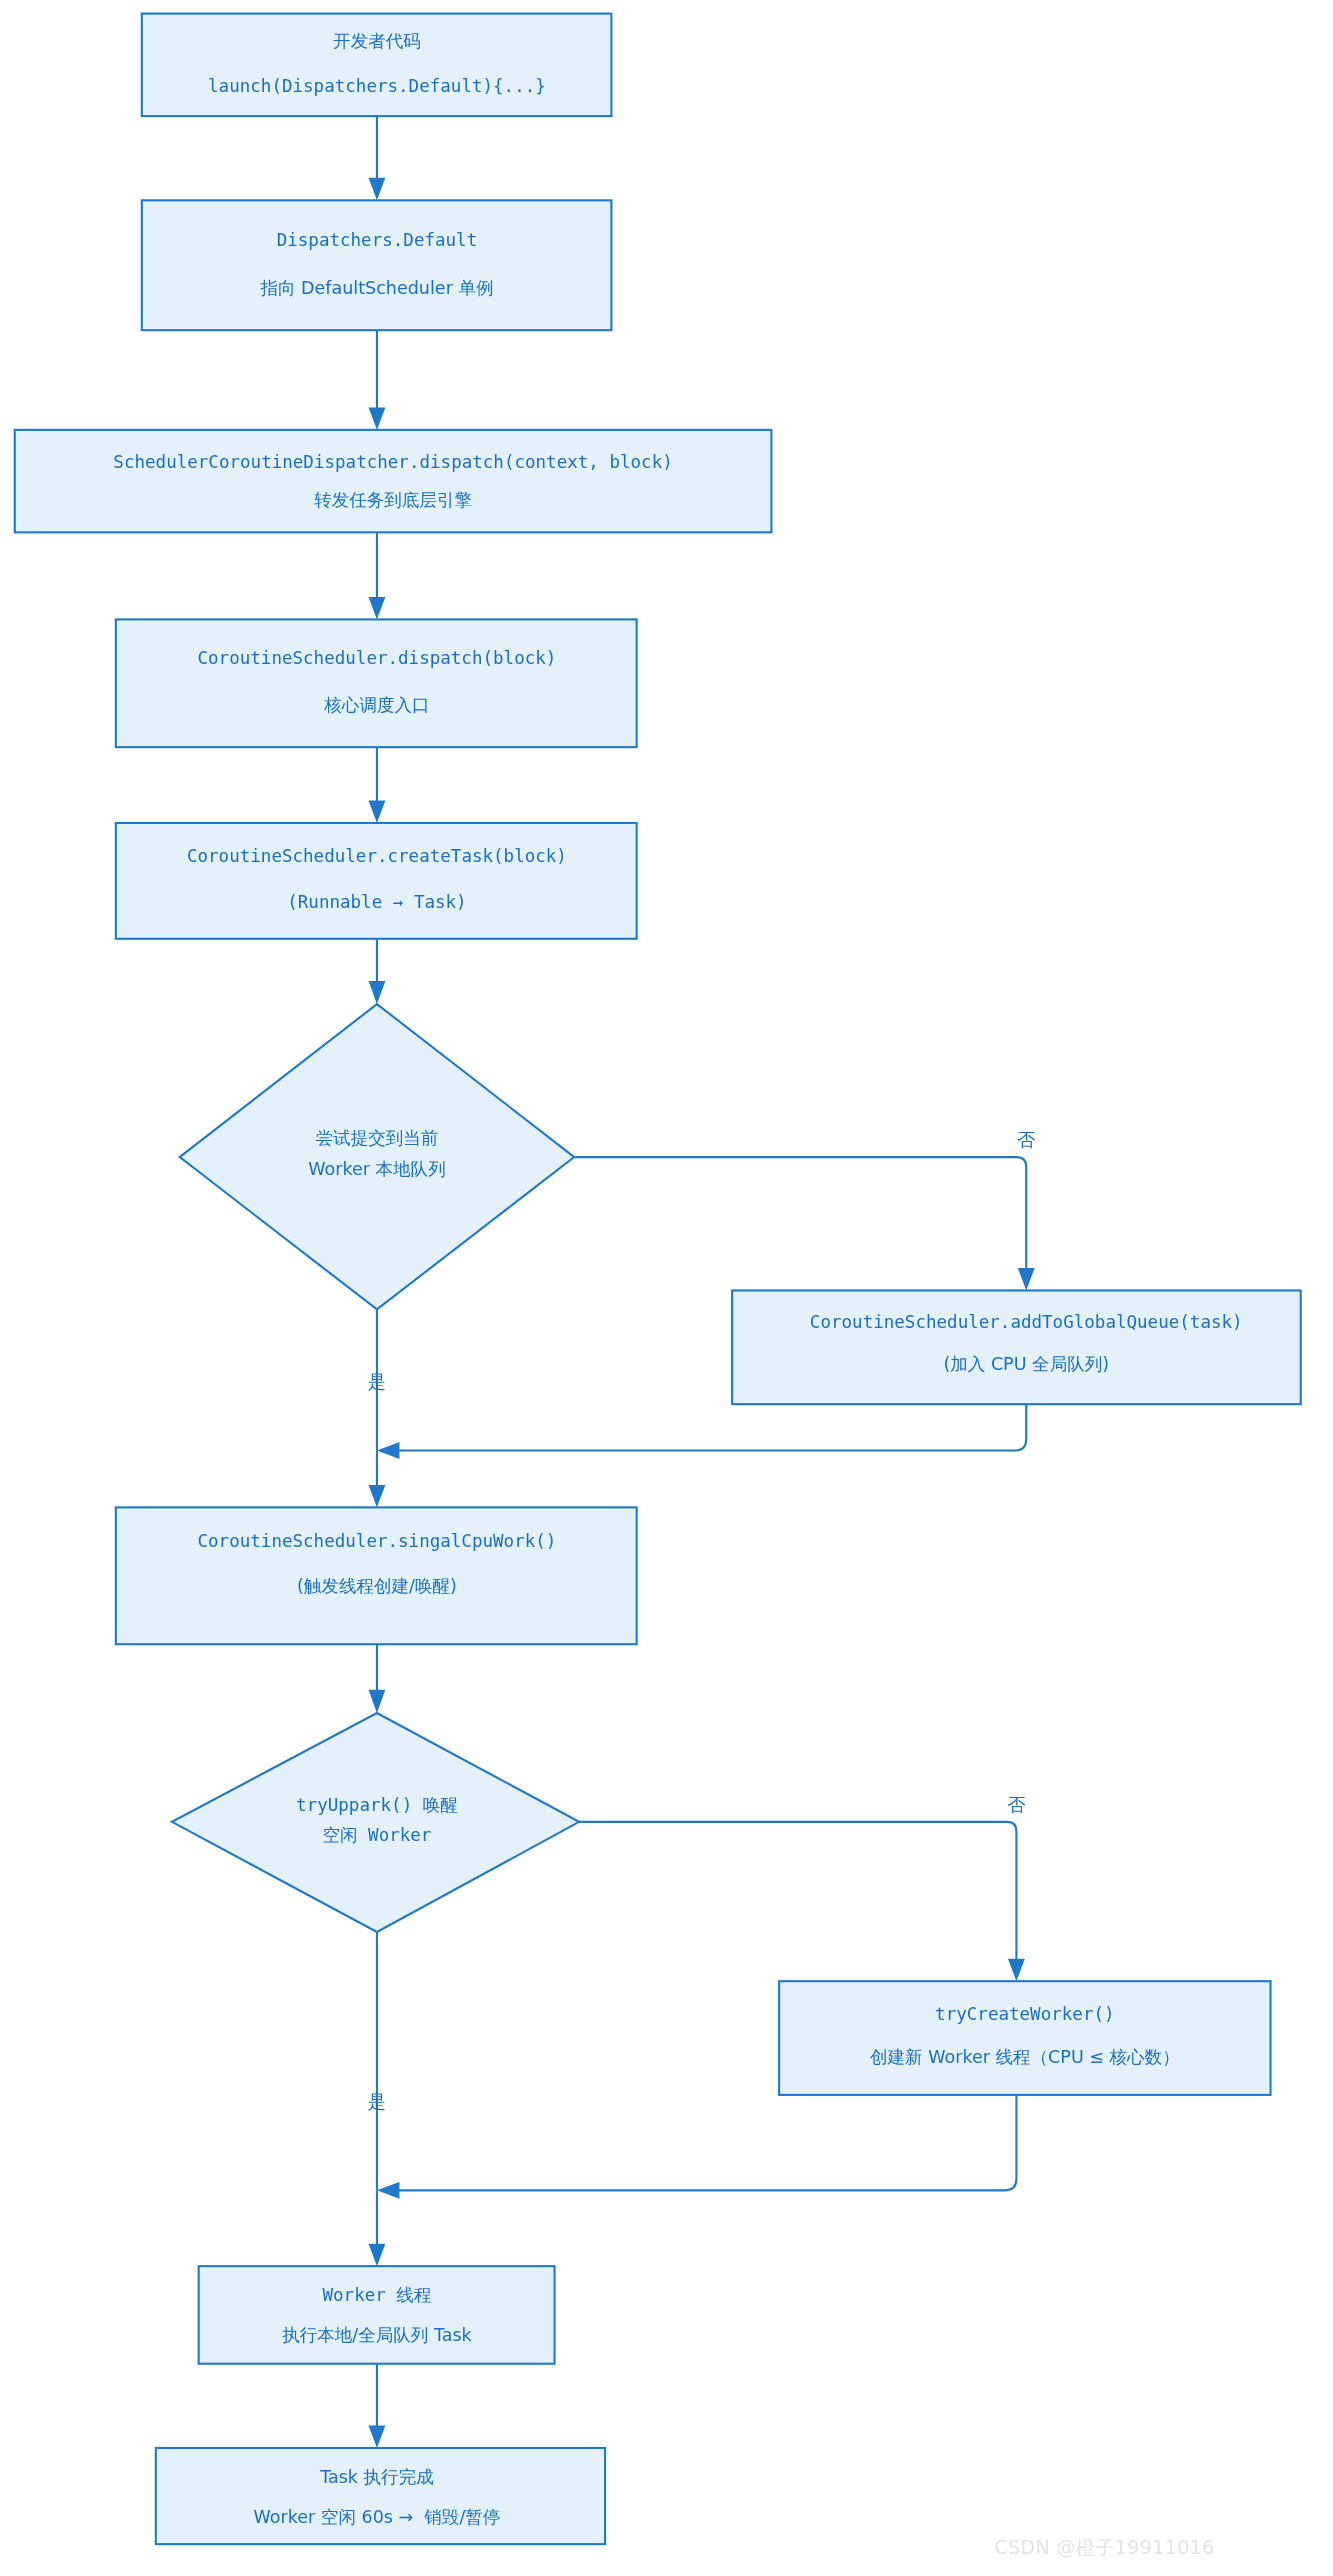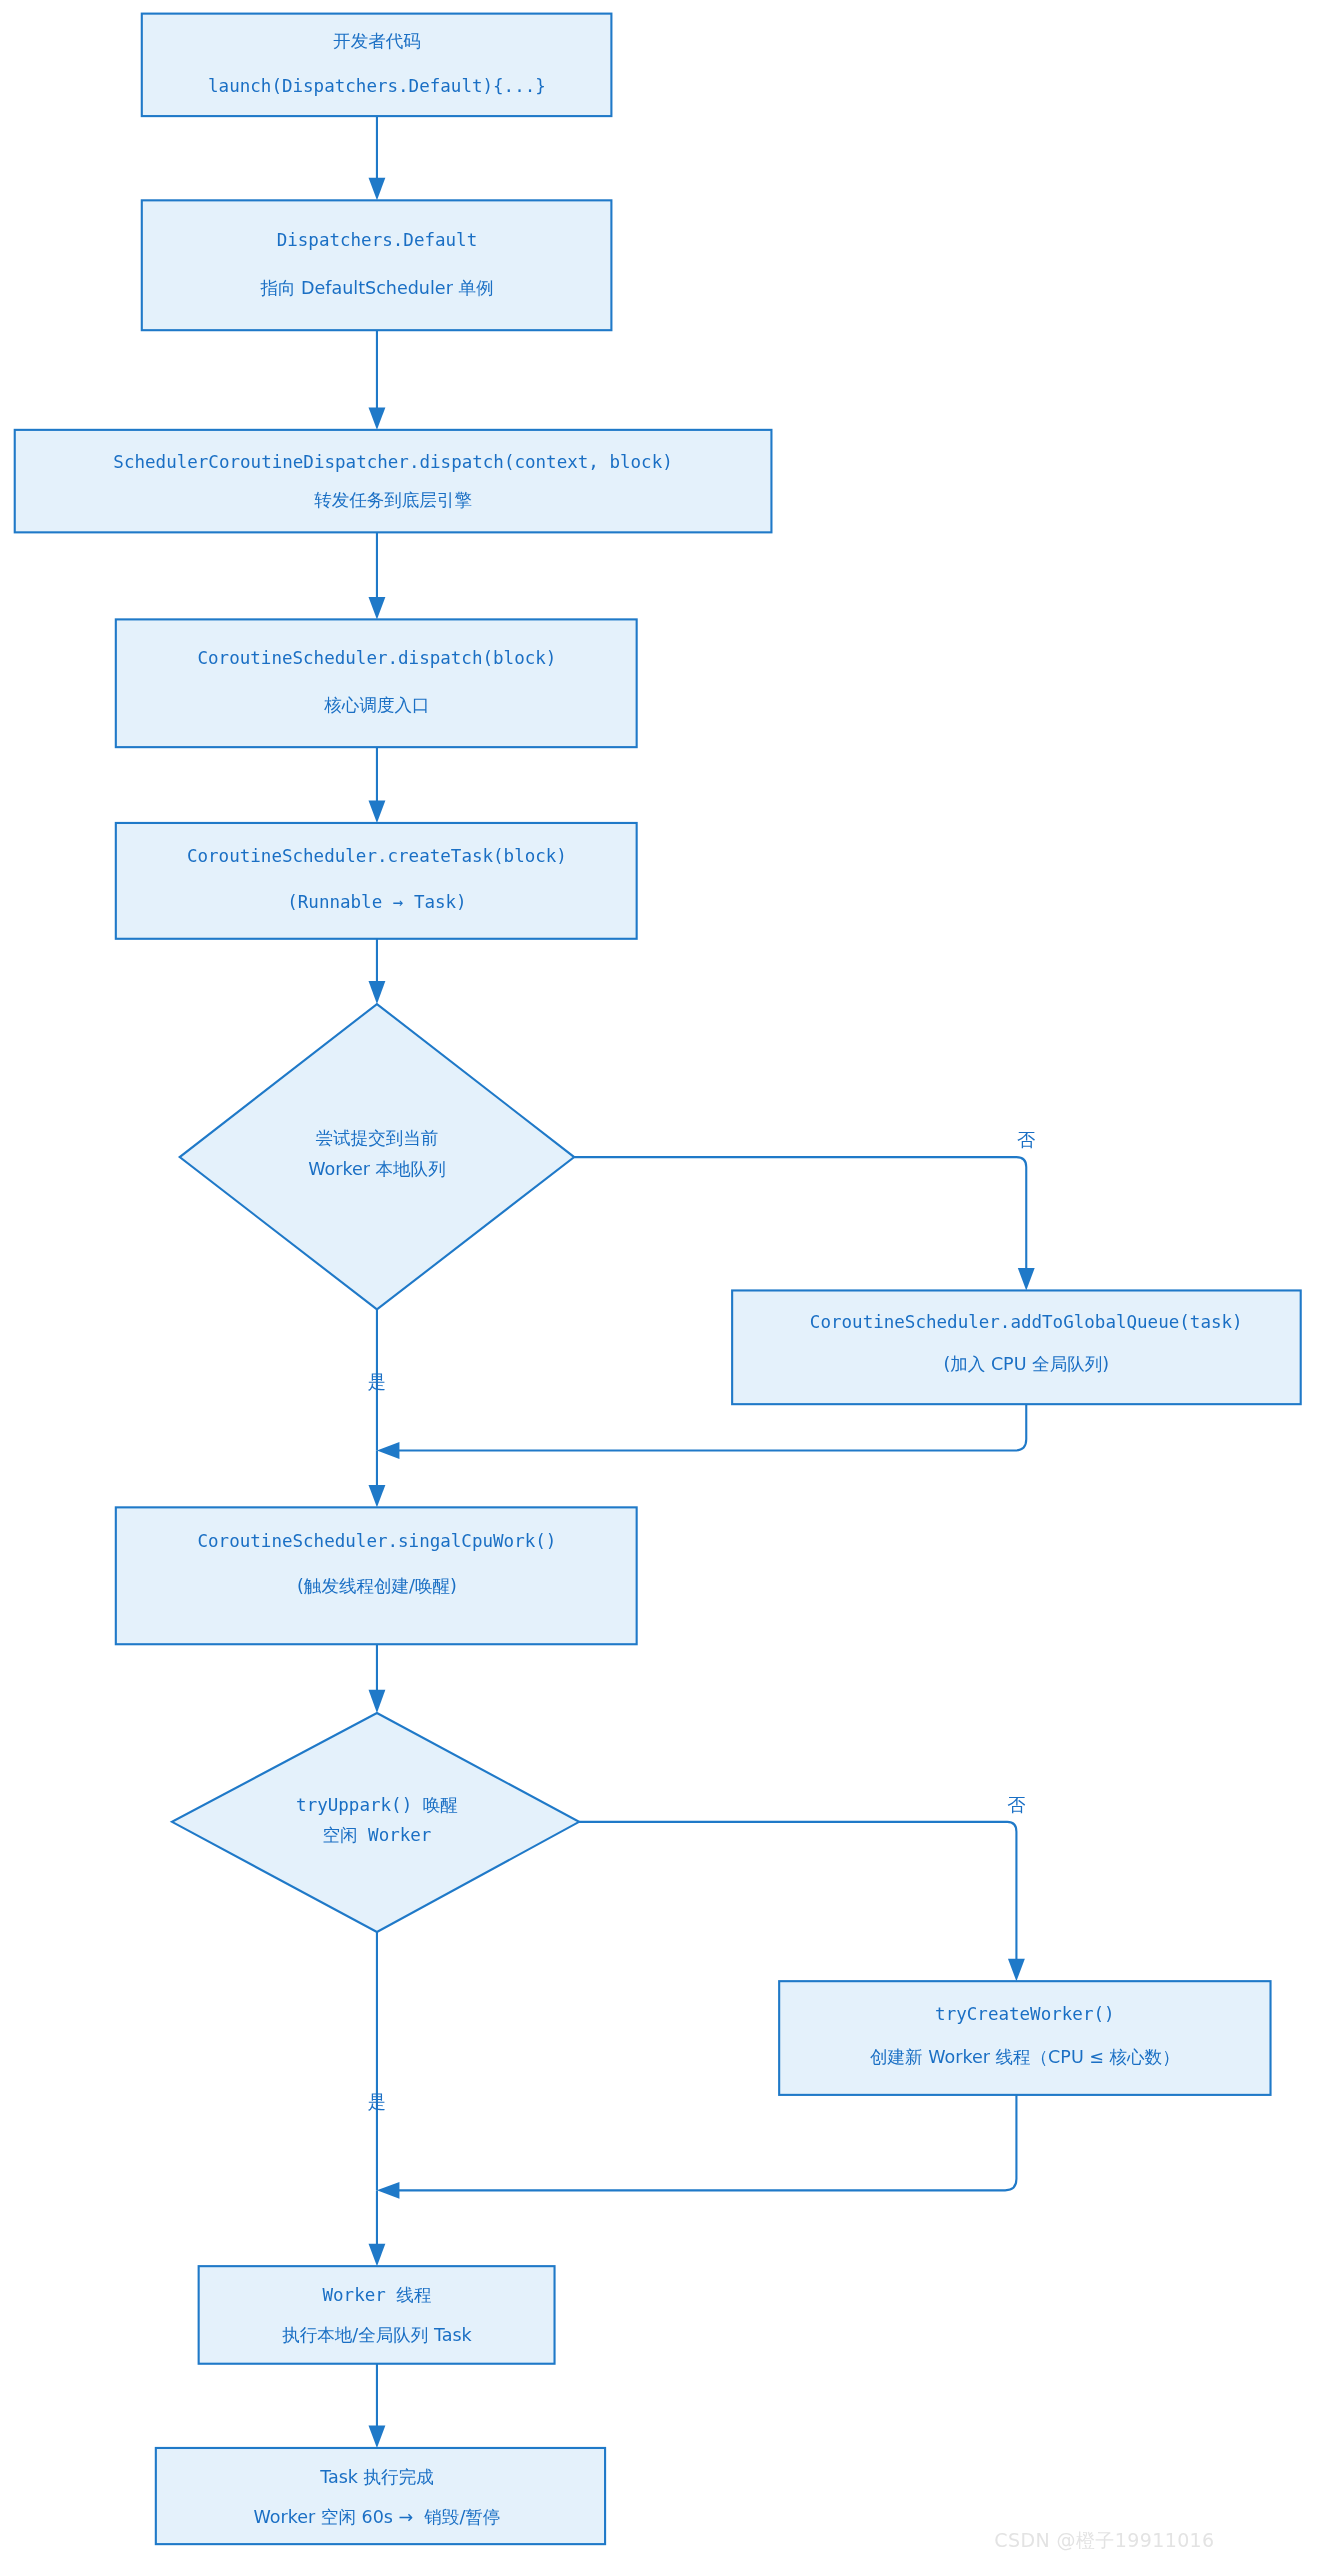--- a/index.html
+++ b/index.html
@@ -63,21 +63,21 @@
     fill: #1a6fc4;
     font-family: "DejaVu Sans", "Liberation Sans", sans-serif;
     font-size: 26px;
     text-anchor: middle;
     dominant-baseline: middle;
     white-space: pre;
   }
   .watermark {
     position: absolute;
     right: 15.4px;
-    bottom: 22px;
+    bottom: 15px;
     color: #e3e3e3;
     font-family: "DejaVu Sans", "Liberation Sans", sans-serif;
     font-size: 19px;
     letter-spacing: 0.4px;
     user-select: none;
     white-space: pre;
   }
 </style>
 </head>
 <body>

